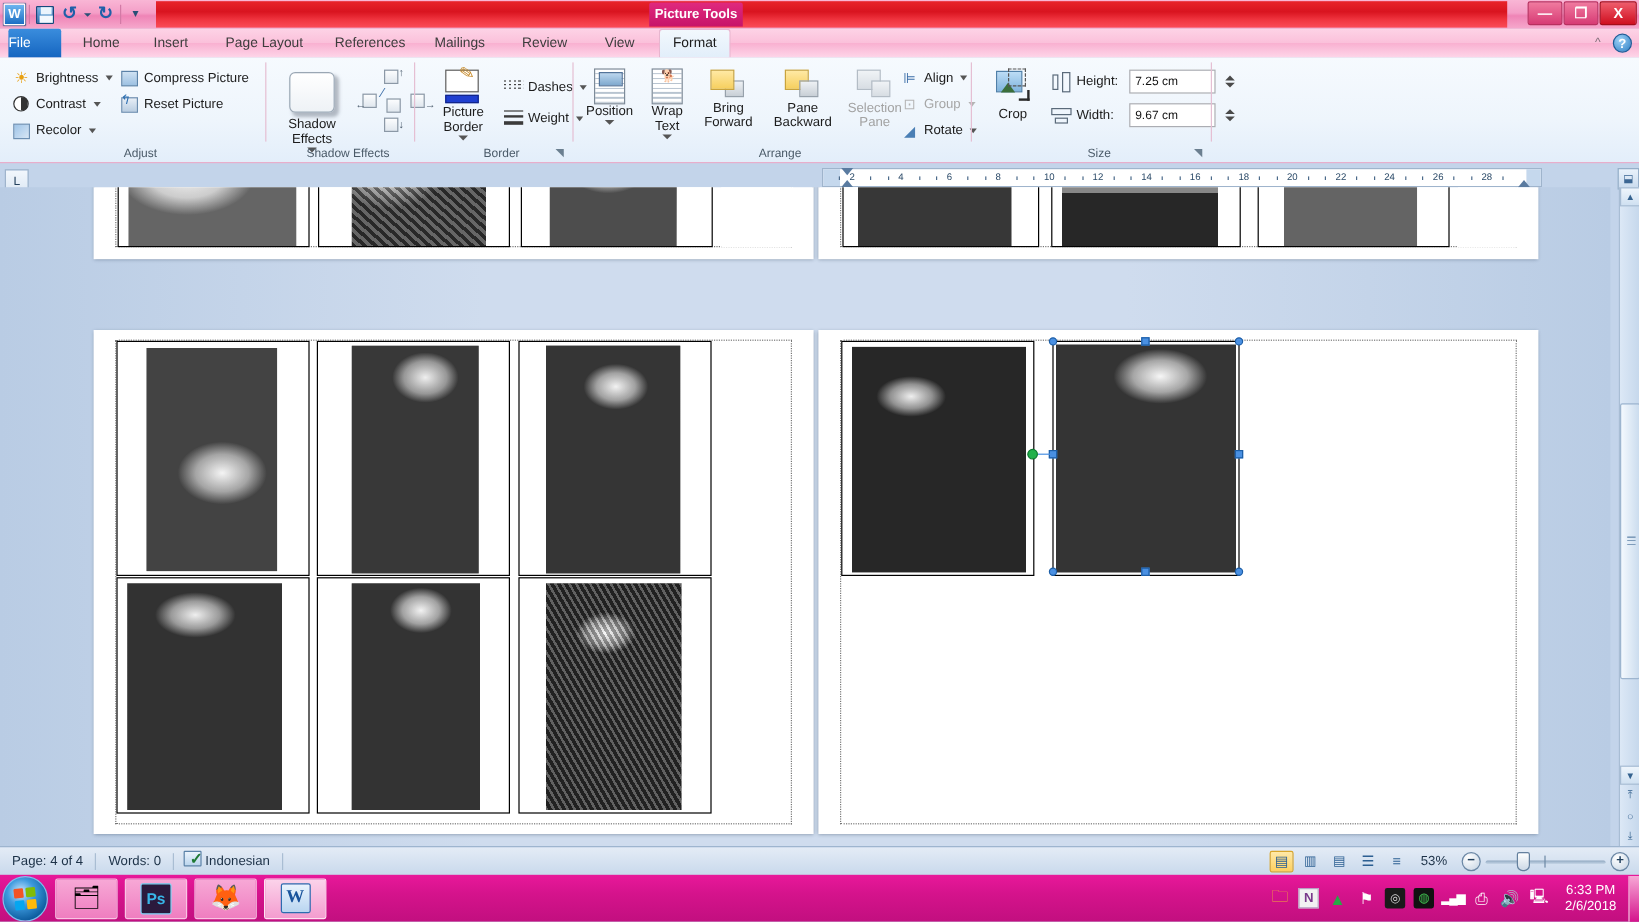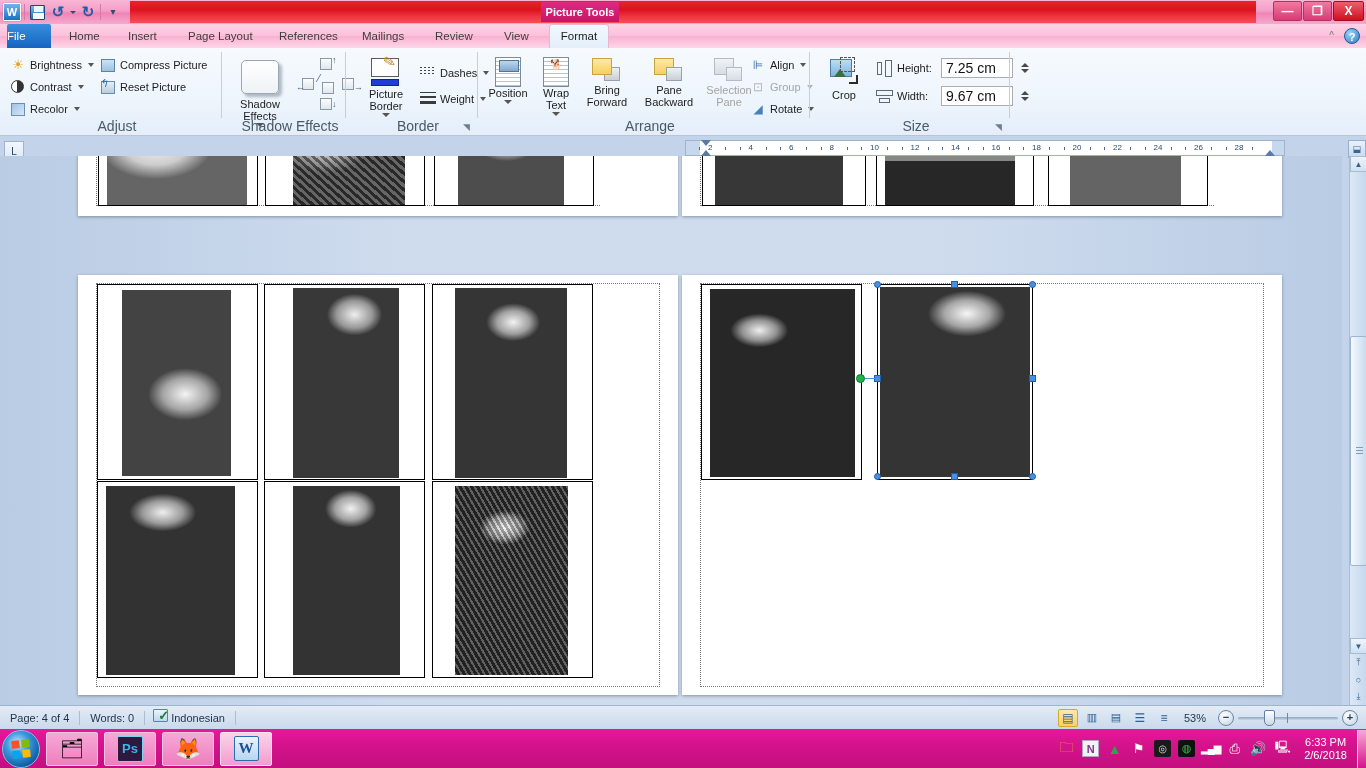--- a/index.html
+++ b/index.html
@@ -98,21 +98,21 @@
 
   
   #ribbon {
     position:absolute; left:0; top:48px; width:1366px; height:88px;
     background: linear-gradient(to bottom,#f6fafe 0%,#eef5fc 60%,#e3eefa 100%);
     border-bottom:1px solid #e8aecb;
   }
   .grp { position:absolute; top:0; height:88px; }
   .grp-title {
     position:absolute; bottom:2px; left:0; width:100%; text-align:center;
-    font-size:14px; color:#4a5a68;padding-left:12px;
+    font-size:10px; color:#4a5a68;padding-left:12px;
   }
   .grp-sep { position:absolute; top:4px; bottom:18px; width:1px; background:#e5bfd3; }
   .grp-launcher{
     position:absolute; bottom:3px; right:4px; width:11px;height:11px;
     font-size:9px; color:#6b7f90;
   }
 
   .sm-btn {
     display:flex; align-items:center; gap:4px; height:21px;
     padding:0 3px; font-size:11px; color:#1c1c1c; white-space:nowrap;
@@ -187,21 +187,21 @@
      background:linear-gradient(to bottom,#bcdcf5,#7fb4dd);border:1px solid #4f7fa8;}
   .crop-ico .pic:after{content:"";position:absolute;left:3px;top:9px;width:0;height:0;
      border-left:6px solid transparent;border-right:6px solid transparent;border-bottom:8px solid #3b6e3b;}
   .crop-ico .dash{position:absolute;left:12px;top:-1px;width:15px;height:15px;border:1px dashed #555;}
   .crop-ico .mark{position:absolute;right:2px;bottom:2px;width:9px;height:9px;border:2px solid #2a2a2a;border-top:none;border-left:none;}
 
   .sizeico{width:17px;height:17px;position:relative;flex:none;}
   .sizeico .bx{position:absolute;border:1px solid #5a6a7a;}
   .spin {
     width:72px;height:20px; background:#fff; border:1px solid #abadb3;
-    display:flex; align-items:center; padding-left:4px; font-size:14px; color:#111;text-align:center;
+    display:flex; align-items:center; padding-left:4px; font-size:10px; color:#111;text-align:center;
   }
   .spin-btns{ width:14px;height:20px;display:flex;flex-direction:column;
      justify-content:center;align-items:center;gap:2px; margin-left:1px;}
   .spin-btns div{width:0;height:0;border-left:4px solid transparent;border-right:4px solid transparent;}
   .spin-up{border-bottom:4px solid #4a4a4a;}
   .spin-dn{border-top:4px solid #4a4a4a;}
   .sz-label{font-size:11px;color:#1c1c1c;width:40px;}
 
   
   #hruler {

